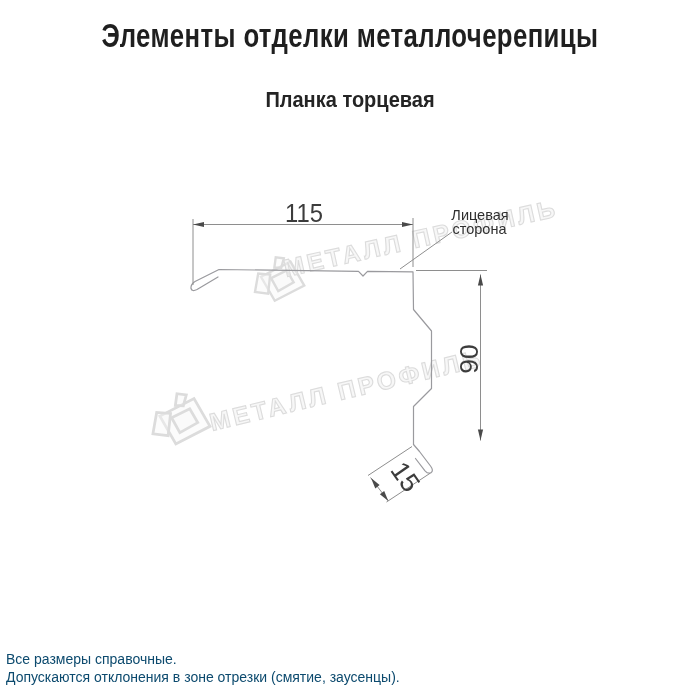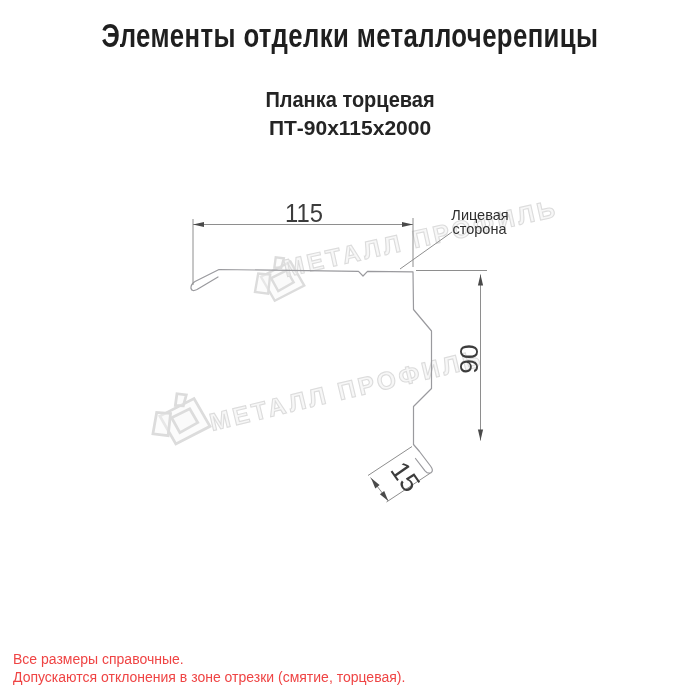--- a/index.html
+++ b/index.html
@@ -15,21 +15,21 @@
   .h2{
     position:absolute;top:90px;left:0;width:700px;text-align:center;
     font-size:21.5px;font-weight:bold;color:#242424;margin:0;line-height:1;
     transform:scaleX(0.93);
   }
   .h3{
     position:absolute;top:117px;left:0;width:700px;text-align:center;
     font-size:21px;font-weight:bold;color:#242424;margin:0;line-height:1;
   }
   .footer{
-    position:absolute;left:13px;top:651px;color:#ef4444;
+    position:absolute;left:6px;top:651px;color:#0c4a6e;
     font-size:14px;line-height:17.5px;
   }
   .footer p{margin:0;padding:0;}
   svg.drawing{position:absolute;left:0;top:0;}
   .wm-text{
     fill:rgba(240,240,240,0.55);
     stroke:#dcdcdc;stroke-width:1.1px;
     font-weight:bold;font-size:24.5px;letter-spacing:3.2px;
     font-family:"Liberation Sans", sans-serif;
   }
@@ -42,21 +42,20 @@
     font-family:"Liberation Sans", sans-serif;
   }
 </style>
 </head>
 <body>
 
 <div class="canvas">
 
   <h1 class="h1">Элементы отделки металлочерепицы</h1>
   <h2 class="h2">Планка торцевая</h2>
-  <h3 class="h3">ПТ-90х115х2000</h3>
 
   <svg class="drawing" width="700" height="700" viewBox="0 0 700 700">
 
     <defs>
       <g id="mp-logo" stroke="#dcdcdc" stroke-width="2.5" fill="rgba(248,248,248,0.4)">
         <path d="M10,12 L44,4 L52,32 L18,40 Z"></path>
         <path d="M20,16 L38,12 L42,26 L24,31 Z"></path>
         <path d="M0,26 L8,8 L20,12 L13,31 Z"></path>
         <path d="M26,6 L30,-4 L38,-1 L33,8 Z"></path>
       </g>
@@ -130,16 +129,16 @@
 
     <g>
       <line x1="452" y1="232" x2="400" y2="269" stroke="#8e8e8e" stroke-width="1"></line>
       <text class="label-text" x="480" y="219.5" text-anchor="middle">Лицевая</text>
       <text class="label-text" x="479.5" y="233.5" text-anchor="middle">сторона</text>
     </g>
   </svg>
 
   <div class="footer">
     <p>Все размеры справочные.</p>
-    <p>Допускаются отклонения в зоне отрезки (смятие, торцевая).</p>
+    <p>Допускаются отклонения в зоне отрезки (смятие, заусенцы).</p>
   </div>
 
 </div>
 
 </body></html>

